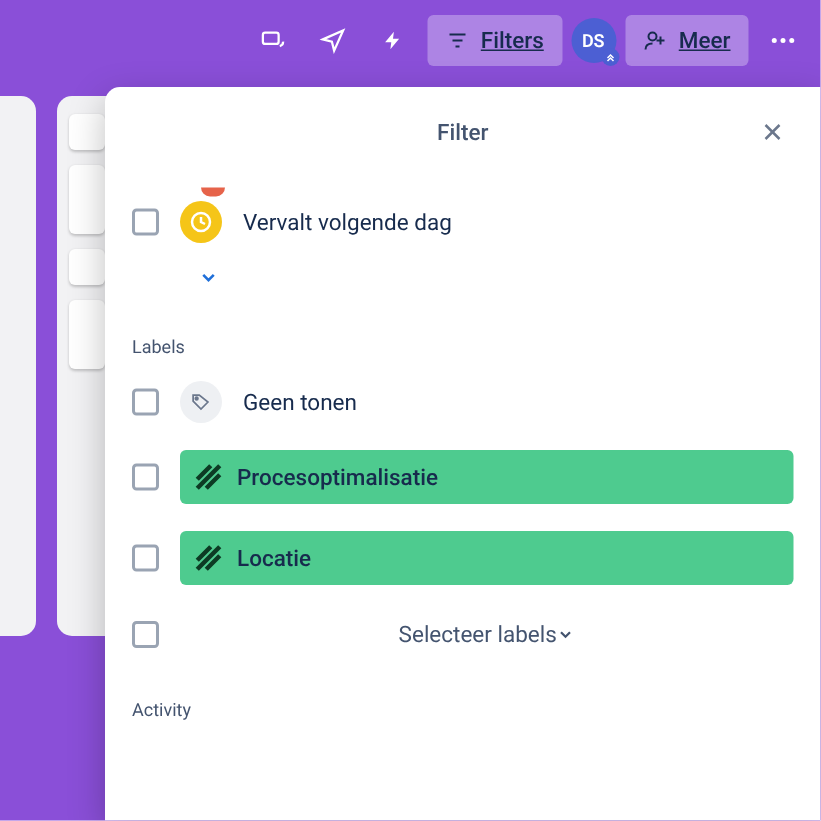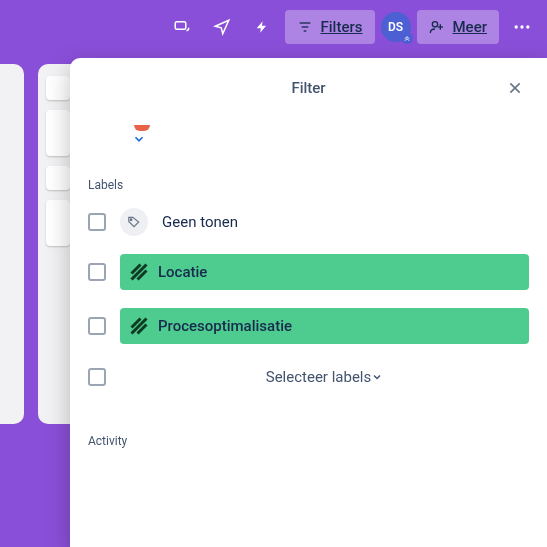--- a/index.html
+++ b/index.html
@@ -187,20 +187,30 @@
           <line x1="19" y1="5" x2="5" y2="19"></line>
         </svg>
     </div>
   </div>
 
   
   <div style="height:6px; margin-left:46px; margin-bottom:6px;">
     <span style="display:inline-block;width:16px;height:6px;border-radius:0 0 8px 8px;background:#e6634a;"></span>
   </div>
 
+  <div class="row">
+    <div class="checkbox"></div>
+    <div class="circle-icon yellow-bg">
+      <svg width="16" height="16" viewBox="0 0 24 24" fill="none" stroke="#fff" stroke-width="2.5">
+          <circle cx="12" cy="12" r="9"></circle>
+          <polyline points="12 7 12 12 16 14"></polyline>
+        </svg>
+    </div>
+    <span class="row-text">Vervalt volgende dag</span>
+  </div>
 
   <div class="more-link">
     <svg width="14" height="14" viewBox="0 0 24 24" fill="none" stroke="#1f6fd9" stroke-width="3">
         <polyline points="6 9 12 15 18 9"></polyline>
       </svg>
   </div>
 
   <div class="section-title">Labels</div>
 
   <div class="row">
@@ -213,40 +223,40 @@
     </div>
     <span class="row-text">Geen tonen</span>
   </div>
 
   <div class="row">
     <div class="checkbox"></div>
     <div class="label-pill pill-green">
       <svg width="18" height="18" viewBox="0 0 24 24">
           <path d="M2 22L22 2M2 14L14 2M10 22L22 10" stroke="#0d3b24" stroke-width="4"></path>
         </svg>
-      <span>Locatie</span>
+      <span>Procesoptimalisatie</span>
     </div>
   </div>
 
   <div class="row">
     <div class="checkbox"></div>
     <div class="label-pill pill-green">
       <svg width="18" height="18" viewBox="0 0 24 24">
           <path d="M2 22L22 2M2 14L14 2M10 22L22 10" stroke="#0d3b24" stroke-width="4"></path>
         </svg>
-      <span>Procesoptimalisatie</span>
+      <span>Locatie</span>
     </div>
   </div>
 
 
   <div class="select-row">
     <div class="checkbox"></div>
     <div class="select-text">
       <span>Selecteer labels</span>
       <svg width="12" height="12" viewBox="0 0 24 24" fill="none" stroke="#44546f" stroke-width="3">
           <polyline points="6 9 12 15 18 9"></polyline>
         </svg>
     </div>
   </div>
 
-  <div class="section-title" style="margin-top:36px">Activity</div>
+  <div class="section-title" style="margin-top:22px">Activity</div>
 
 </div>
 
 </body></html>

